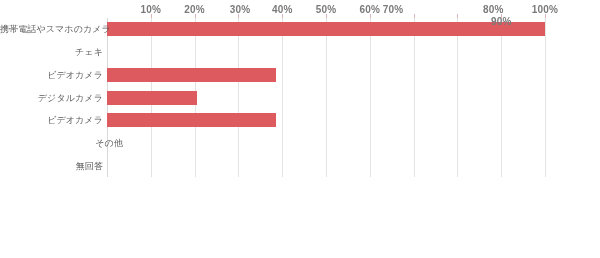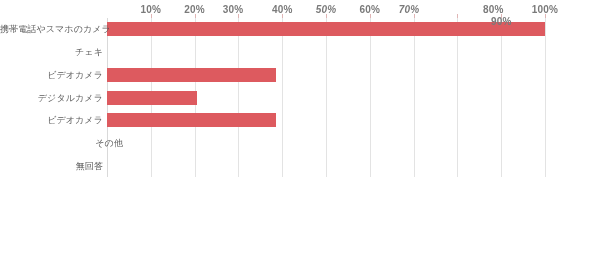--- a/index.html
+++ b/index.html
@@ -126,25 +126,25 @@
       <div class="tick-mark" style="left: 326px;"></div>
       <div class="tick-mark" style="left: 369.8px;"></div>
       <div class="tick-mark" style="left: 413.6px;"></div>
       <div class="tick-mark" style="left: 457.4px;"></div>
       <div class="tick-mark" style="left: 501.2px;"></div>
       <div class="tick-mark" style="left: 545px;"></div>
     </div>
   <div id="tick-labels">
       <div class="tick-label" style="left: 150.8px;">10%</div>
       <div class="tick-label" style="left: 194.6px;">20%</div>
-      <div class="tick-label" style="left: 233px;">30%</div>
+      <div class="tick-label" style="left: 240px;">30%</div>
       <div class="tick-label" style="left: 282.2px;">40%</div>
-      <div class="tick-label" style="left: 326px; font-style: italic;">50%</div>
+      <div class="tick-label" style="left: 326px;">50%</div>
       <div class="tick-label" style="left: 369.8px;">60%</div>
-      <div class="tick-label" style="left: 409px; font-style: italic;">70%</div>
+      <div class="tick-label" style="left: 393px;">70%</div>
       <div class="tick-label" style="left: 457.4px; margin-left: 36px;">80%</div>
       <div class="tick-label" style="left: 501.2px; margin-top: 12px;">90%</div>
       <div class="tick-label" style="left: 545px;">100%</div>
     </div>
   <div id="cat-labels">
       <div class="cat-label" style="top: 29.3571px;">携帯電話やスマホのカメラ</div>
       <div class="cat-label" style="top: 52.0714px;">チェキ</div>
       <div class="cat-label" style="top: 74.7857px;">ビデオカメラ</div>
       <div class="cat-label" style="top: 97.5px;">デジタルカメラ</div>
       <div class="cat-label" style="top: 120.214px;">ビデオカメラ</div>

